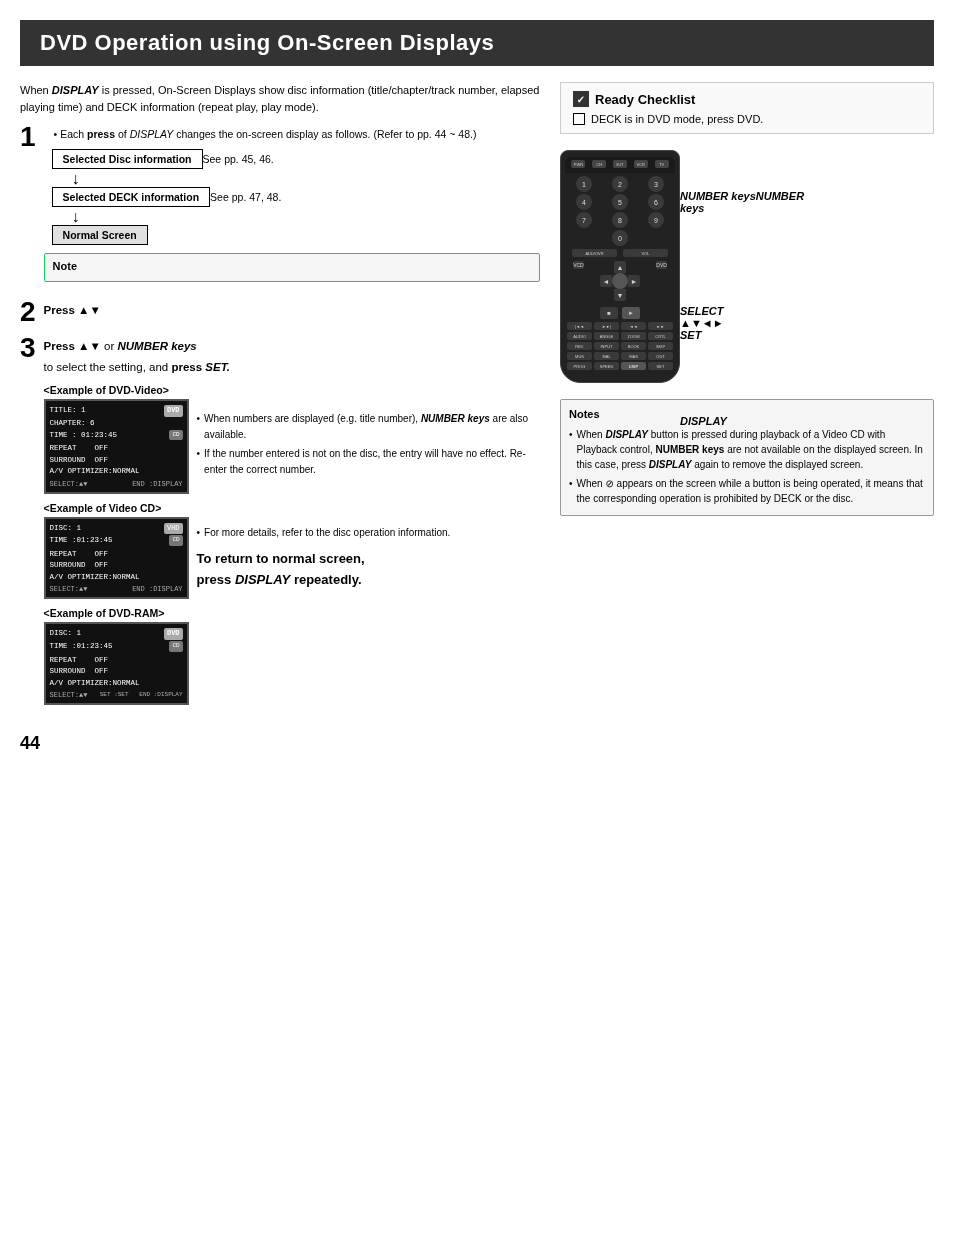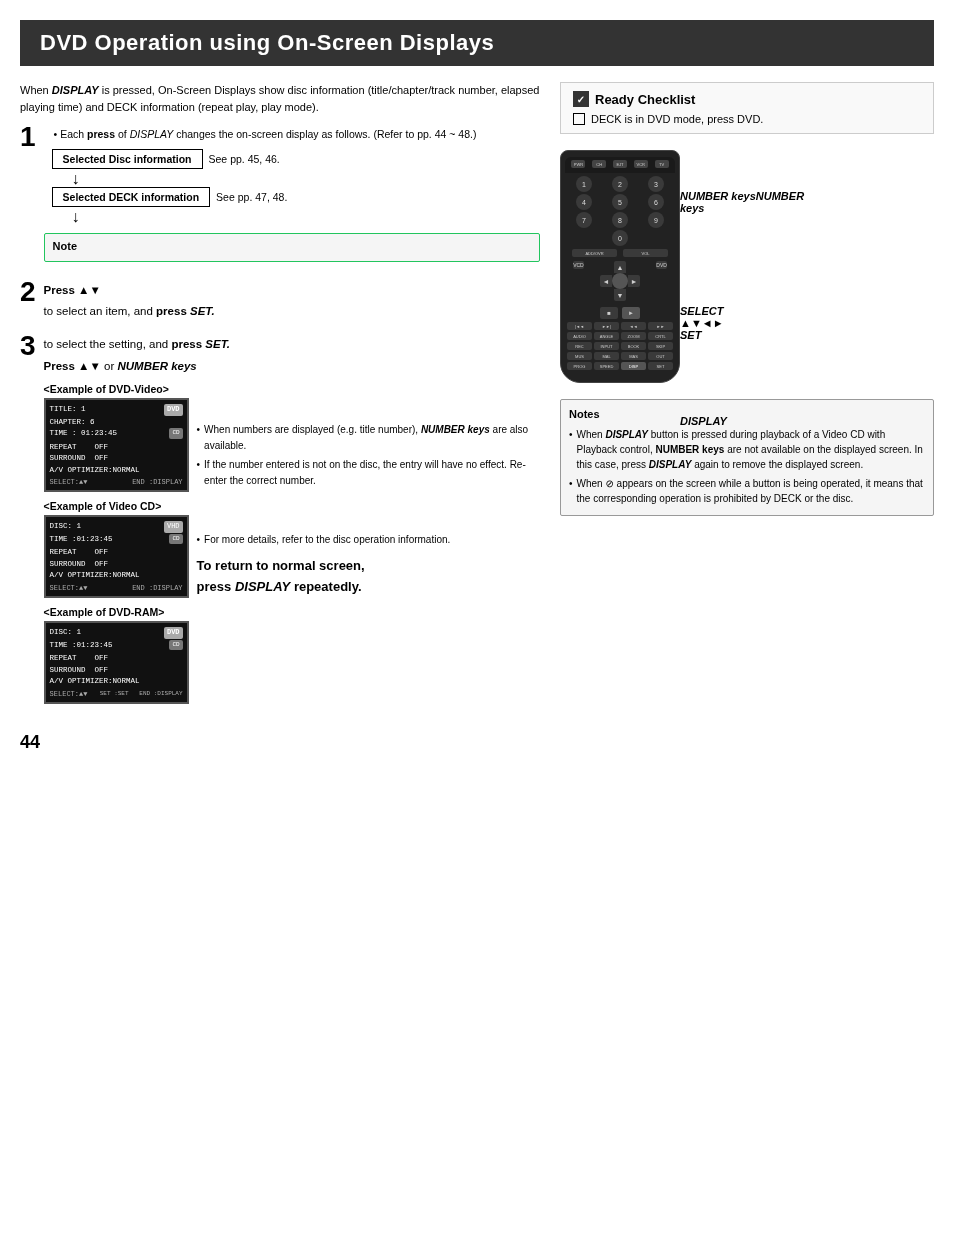--- a/index.html
+++ b/index.html
@@ -134,21 +134,21 @@
     
     .example-label {
       font-size: 10.5px;
       font-weight: bold;
       margin: 8px 0 3px 0;
     }
 
     .screen-container {
       display: flex;
       gap: 8px;
-      align-items: flex-end;
+      align-items: center;
       margin-bottom: 8px;
     }
 
     .screen-mock {
       width: 145px;
       background: #111;
       border: 2px solid #555;
       padding: 4px;
       font-size: 7.5px;
       color: #fff;
@@ -417,21 +417,20 @@
       font-weight: bold;
     }
 
     .flow-group {
       margin: 6px 0 6px 8px;
     }
 
     .flow-row {
       display: flex;
       align-items: center;
-      gap: 6px;
       margin-bottom: 2px;
     }
 
     .dvd-logo-badge {
       background: #aaa;
       color: #fff;
       font-size: 7px;
       font-weight: bold;
       padding: 1px 3px;
       border-radius: 2px;
@@ -485,48 +484,48 @@
           <div class="flow-row">
             <div class="flow-box">Selected Disc information</div>
             <span class="flow-see">See pp. 45, 46.</span>
           </div>
           <div class="down-arrow">↓</div>
           <div class="flow-row">
             <div class="flow-box">Selected DECK information</div>
             <span class="flow-see">See pp. 47, 48.</span>
           </div>
           <div class="down-arrow">↓</div>
+          <div class="flow-row">
+            <div class="flow-box filled">Normal Screen</div>
+          </div>
         </div>
 
         <div class="note-box">
           <div class="note-title">Note</div>
         </div>
       </div>
     </div>
 
     <div class="step">
       <div class="step-number">2</div>
       <div class="step-content">
         <div class="step-title">
           <strong>Press ▲▼</strong>
         </div>
-        <div class="step-title">
-          to select an item, and <strong>press <em>SET.</em></strong>
-        </div>
       </div>
     </div>
 
     <div class="step">
       <div class="step-number">3</div>
       <div class="step-content">
         <div class="step-title">
+          <strong>Press ▲▼</strong> or <em>NUMBER keys</em>
+        </div>
+        <div class="step-title">
           to select the setting, and <strong>press <em>SET.</em></strong>
-        </div>
-        <div class="step-title">
-          <strong>Press ▲▼</strong> or <em>NUMBER keys</em>
         </div>
 
         <div class="example-label">&lt;Example of DVD-Video&gt;</div>
         <div class="screen-container">
           <div class="screen-mock">
             <div class="screen-row">
               <span>TITLE: 1</span>
               <span class="dvd-logo-badge">DVD</span>
             </div>
             <div class="screen-row">

